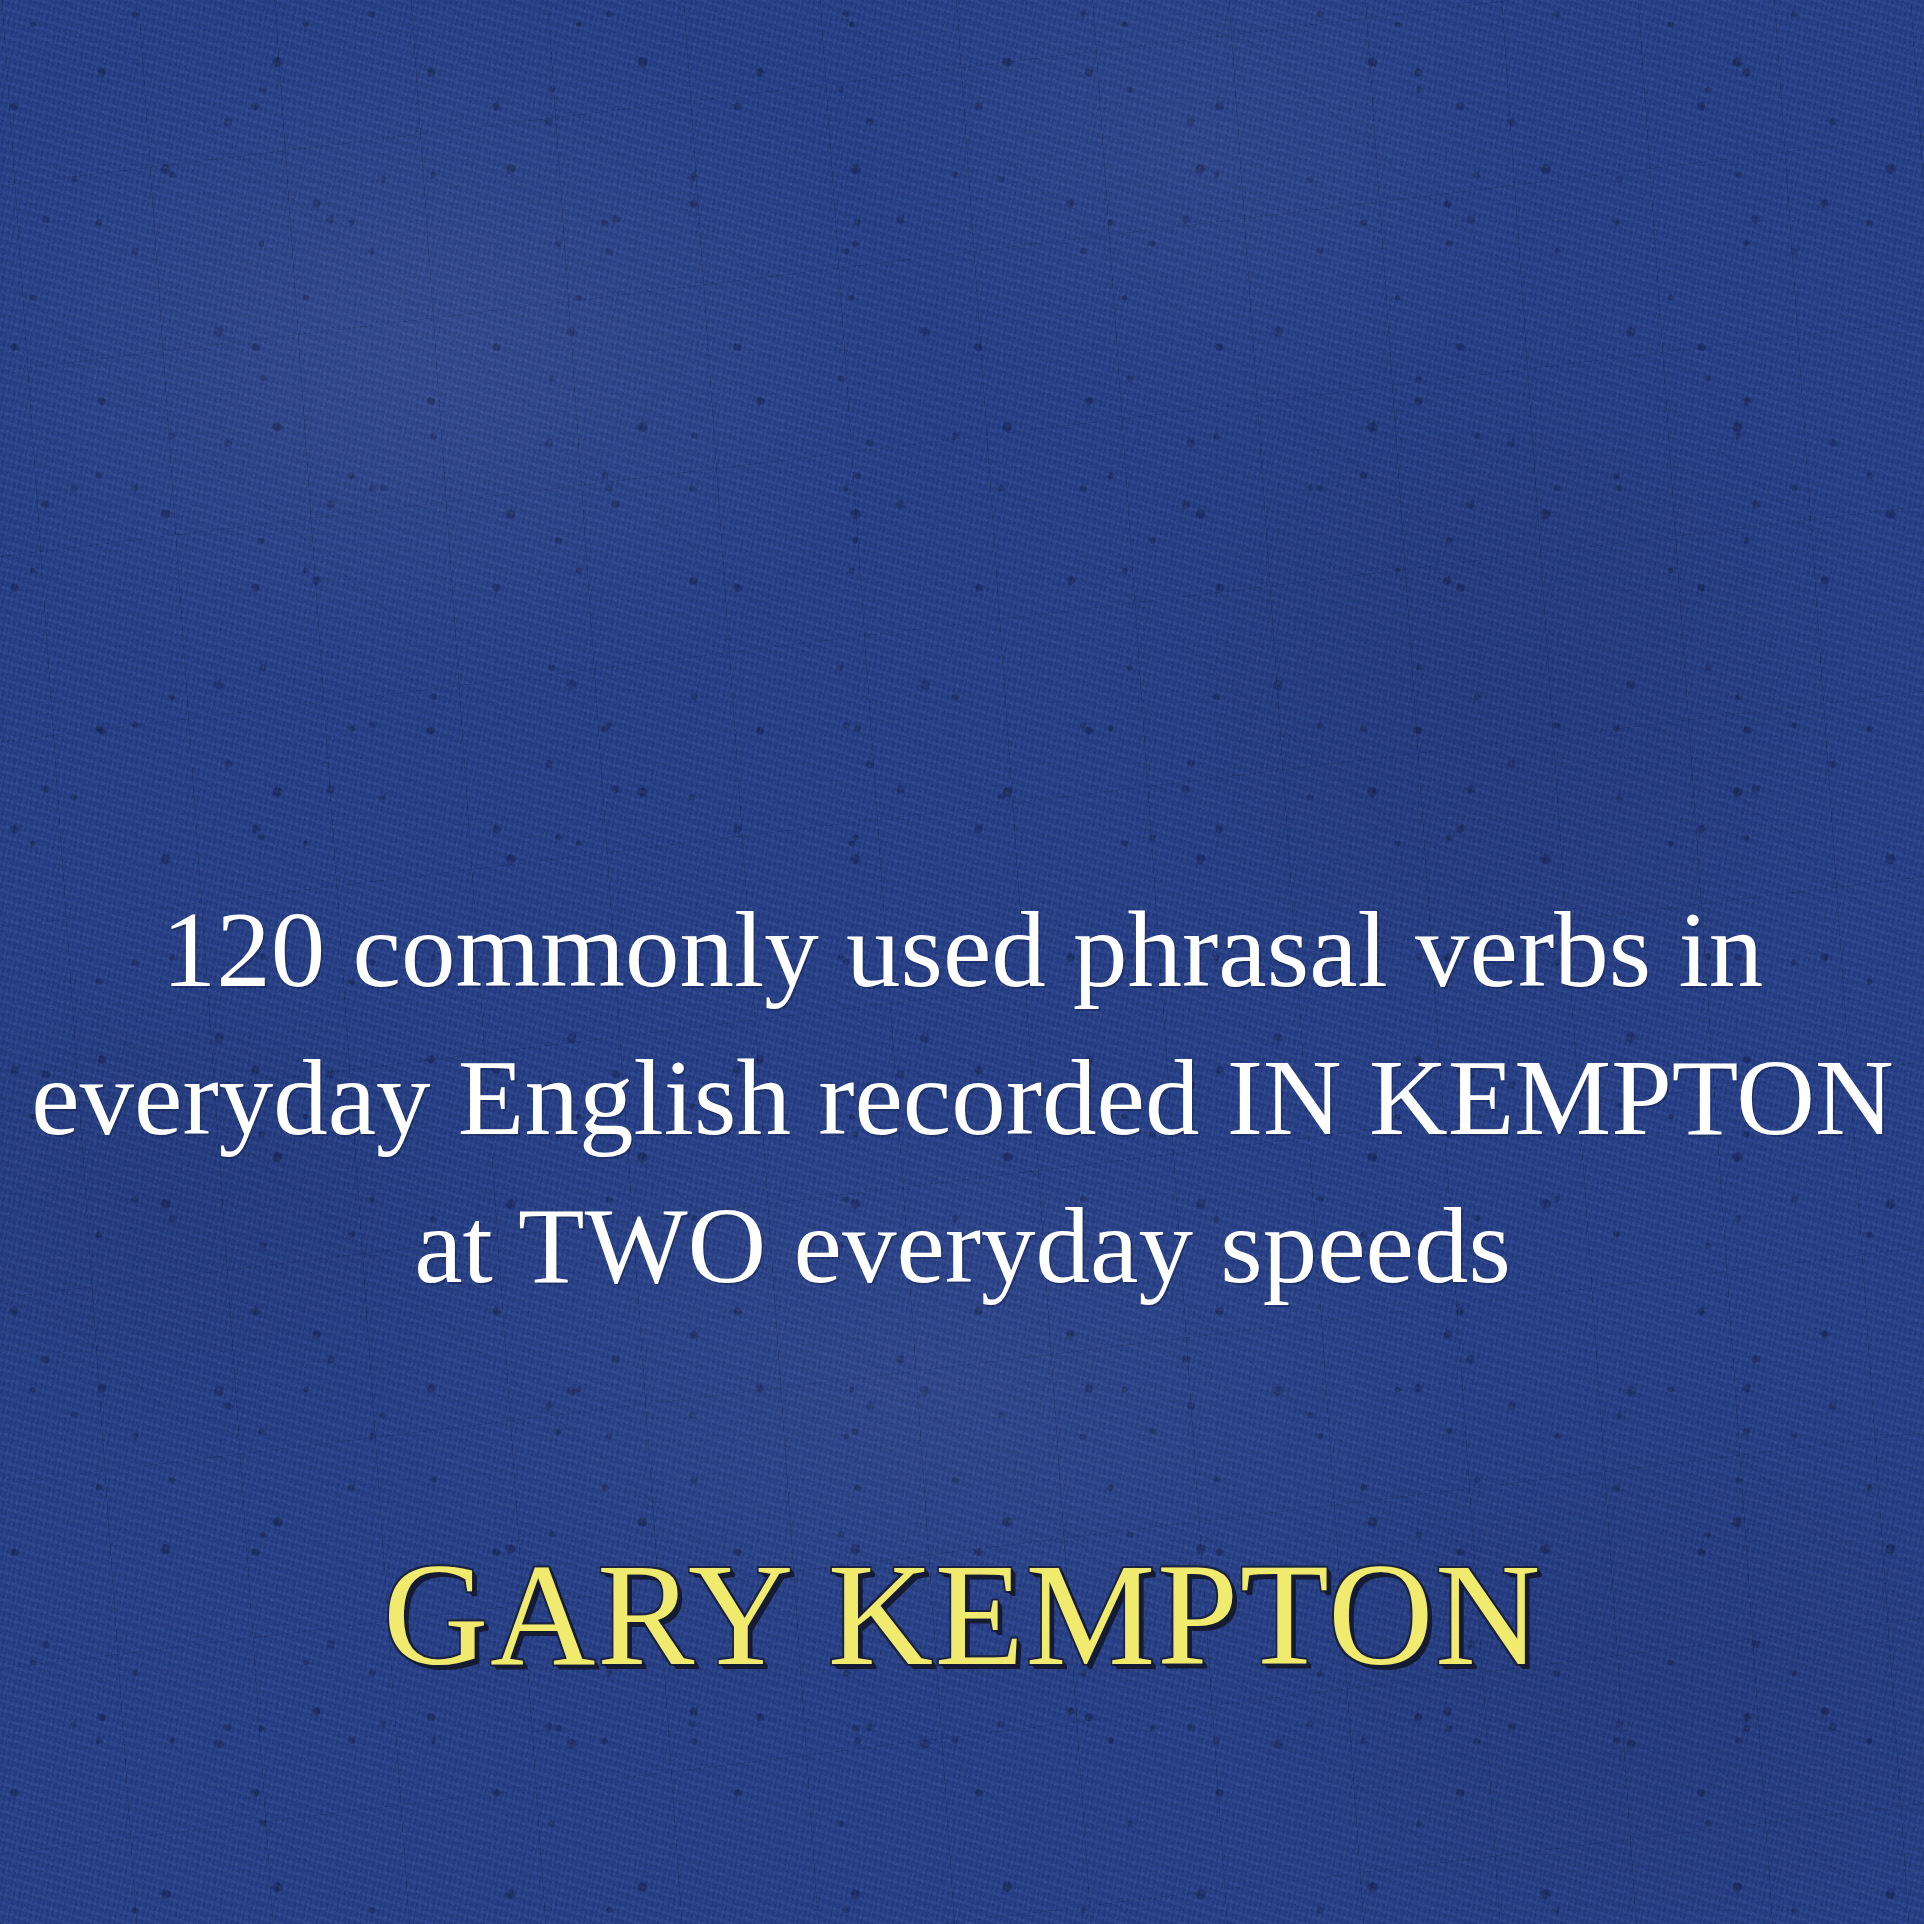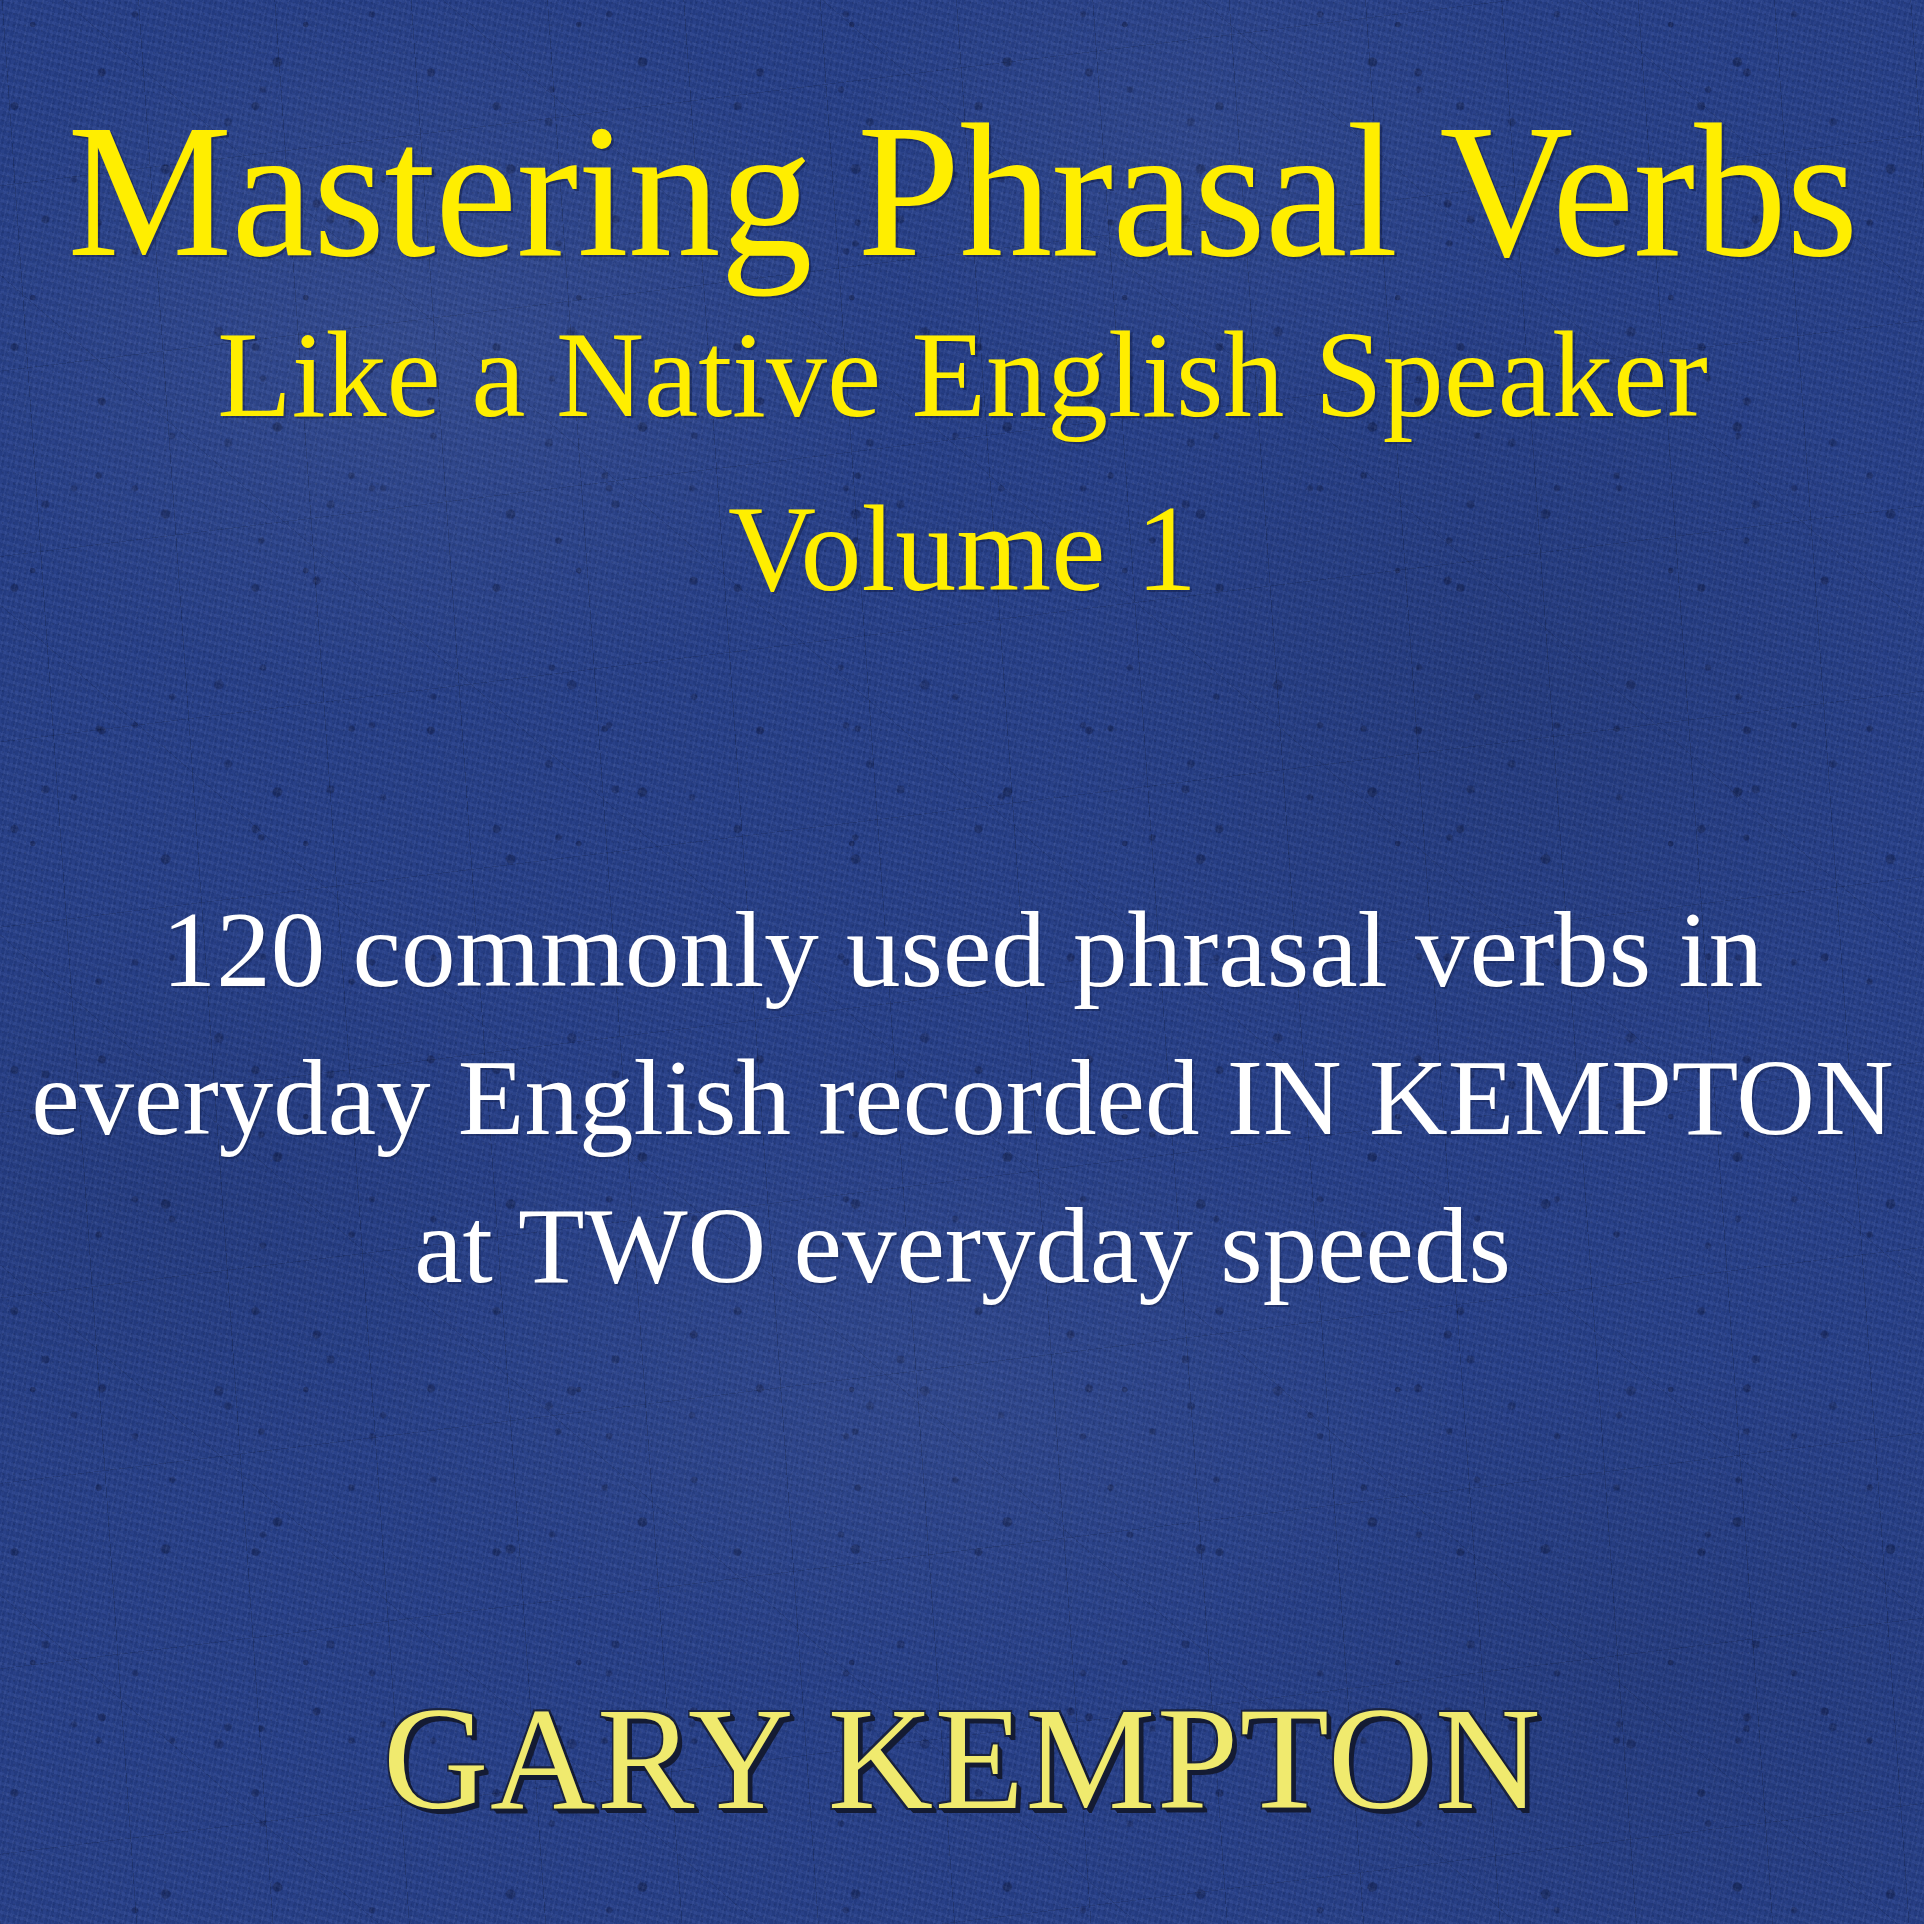--- a/index.html
+++ b/index.html
@@ -143,21 +143,21 @@
     color: #FFFFFF;
     font-size: 109px;
     line-height: 1.36;
     font-weight: 400;
     white-space: nowrap;
     text-shadow: 1.6px 1.6px 0 rgba(8,14,44,.28);
   }
 
   
   #author-group {
-    top: 1686px;
+    top: 1542px;
   }
   .author {
     color: #F0EA6E;
     font-size: 146px;
     line-height: 1.0;
     font-weight: 400;
     letter-spacing: 1.6px;
     white-space: nowrap;
     text-shadow:
        4.8px 4.8px 0 #141b33,
@@ -175,25 +175,20 @@
 <div id="cover">
 
   <div class="tex tex-a"></div>
   <div class="tex tex-b"></div>
   <div class="tex tex-c"></div>
   <div class="tex tex-d"></div>
   <div class="tex tex-e"></div>
 
   <div class="content">
 
-    <div class="block" id="title-group">
-      <div class="t-main">Mastering Phrasal Verbs</div>
-      <div class="t-sub">Like a Native English Speaker</div>
-      <div class="t-vol">Volume 1</div>
-    </div>
 
     <div class="block" id="desc-group">
       <div class="d-line">120 commonly used phrasal verbs in</div>
       <div class="d-line">everyday English recorded IN KEMPTON</div>
       <div class="d-line">at TWO everyday speeds</div>
     </div>
 
     <div class="block" id="author-group">
       <div class="author">GARY KEMPTON</div>
     </div>

